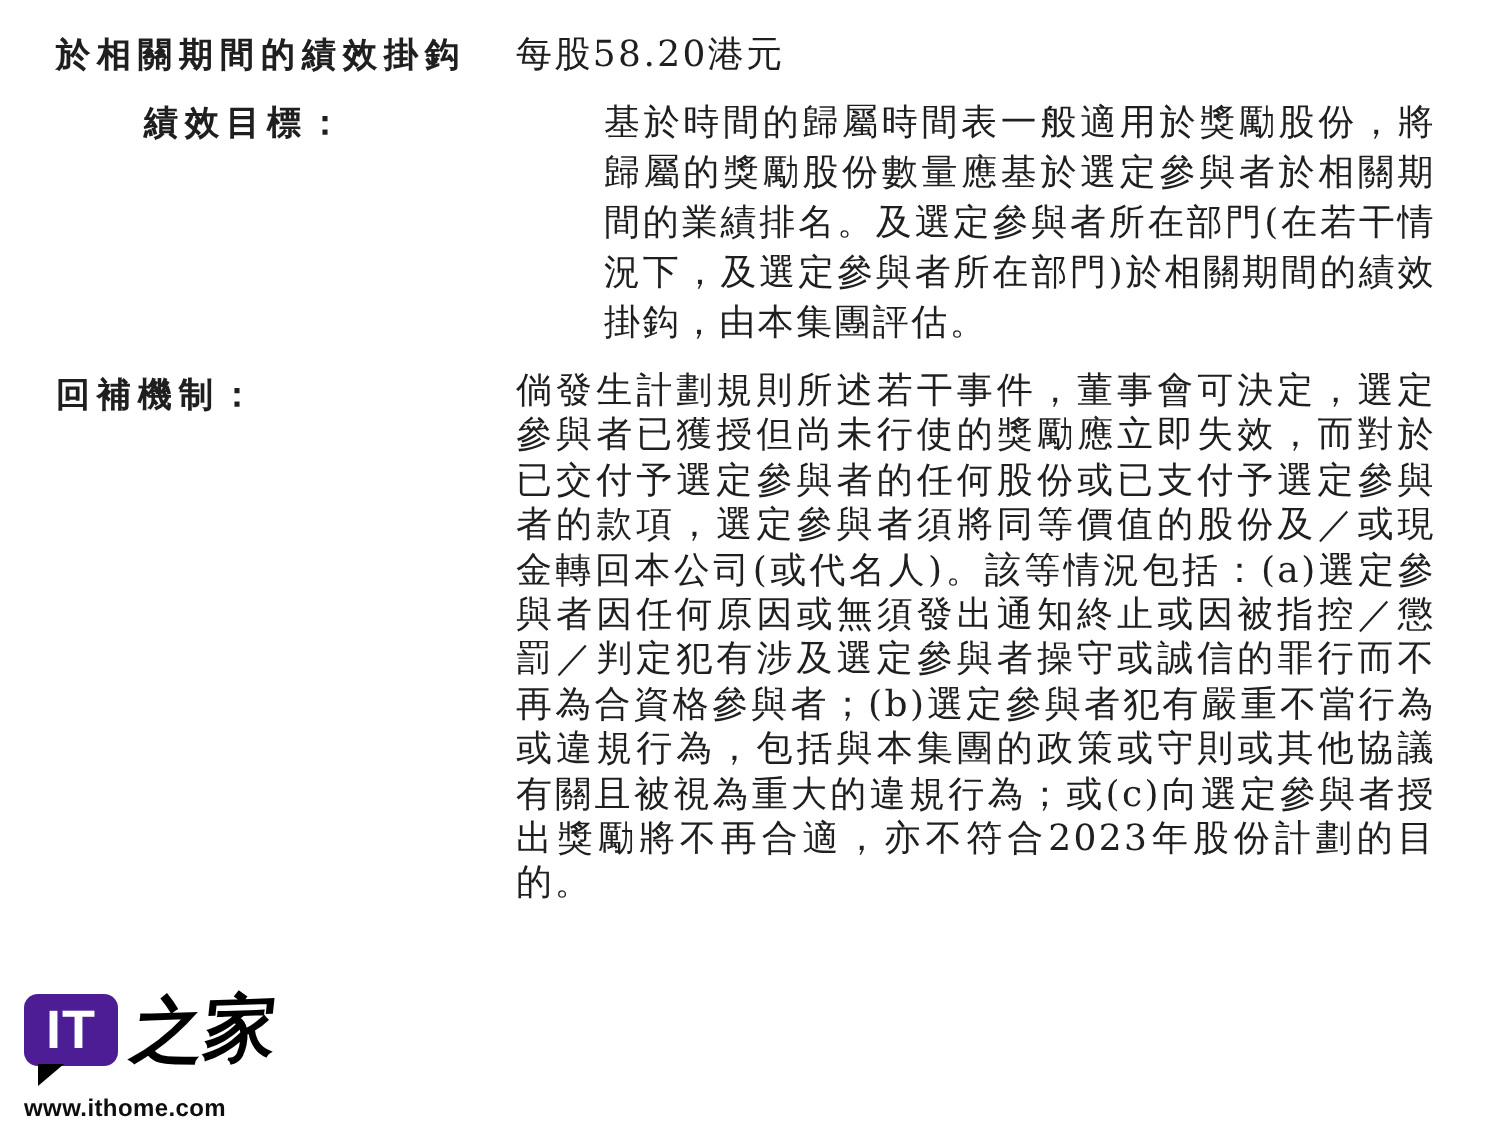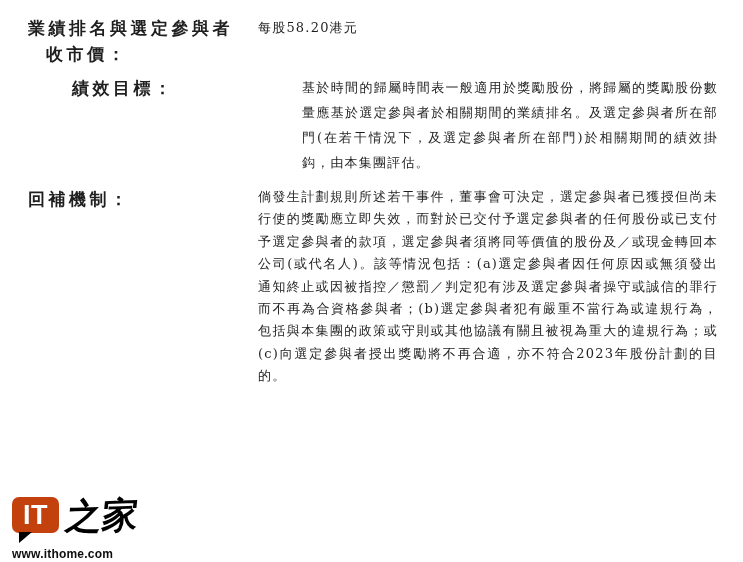--- a/index.html
+++ b/index.html
@@ -27,21 +27,21 @@
     width: 230px;
     font-size: 17px;
     font-weight: bold;
     letter-spacing: 3.5px;
     line-height: 26px;
   }
   .label-indent { padding-left: 18px; }
   .content-col { flex: 1 1 auto; min-width: 0; }
   .para {
     margin: 0;
-    font-size: 13px;
+    font-size: 18px;
     letter-spacing: 1.2px;
     line-height: 25px;
     text-align: justify;
     text-justify: inter-ideograph;
   }
   .para.lh26 { line-height: 26px; }
   .para.lh22 { line-height: 22.4px; }
   .para + .para { margin-top: 18px; }
 
   
@@ -51,21 +51,21 @@
     top: 492px;
     width: 130px;
     color: #000;
   }
   .logo-row { display: flex; align-items: flex-start; height: 48px; }
   .bubble {
     position: relative;
     margin-top: 5px;
     width: 47px;
     height: 36px;
-    background: #c2410c;
+    background: #4c1d95;
     border-radius: 7px;
     display: flex;
     align-items: center;
     justify-content: center;
   }
   .bubble::after {
     content: "";
     position: absolute;
     left: 7px;
     bottom: -10px;
@@ -100,22 +100,21 @@
   }
 </style>
 </head>
 <body>
 
 <div class="page">
   <main class="doc">
 
     <section class="row r1">
       <div class="label-col">
-        <div>業績排名與選定參與者</div>
-        <div class="label-indent">收市價：</div>
+        <div>於相關期間的績效掛鈎</div>
       </div>
       <div class="content-col">
         <p class="para lh26">每股58.20港元</p>
       </div>
     </section>
 
 
     <section class="row r3">
       <div class="label-col">績效目標：</div>
       <div class="content-col">

